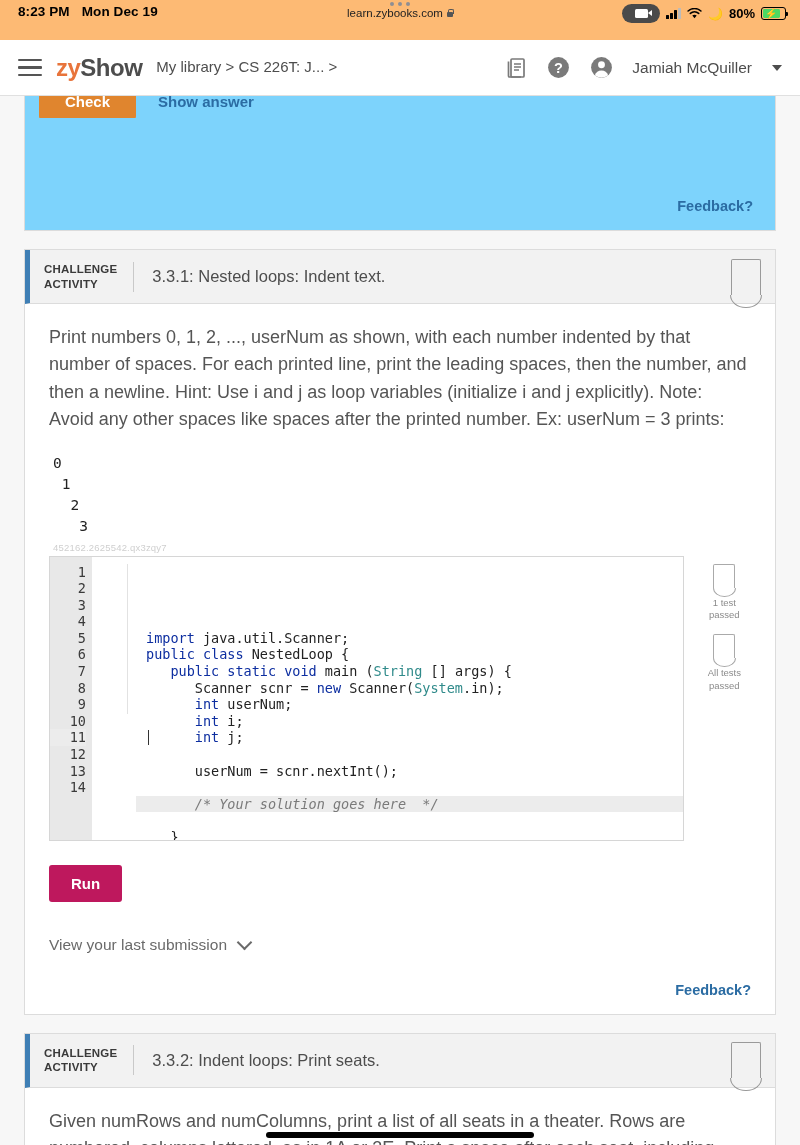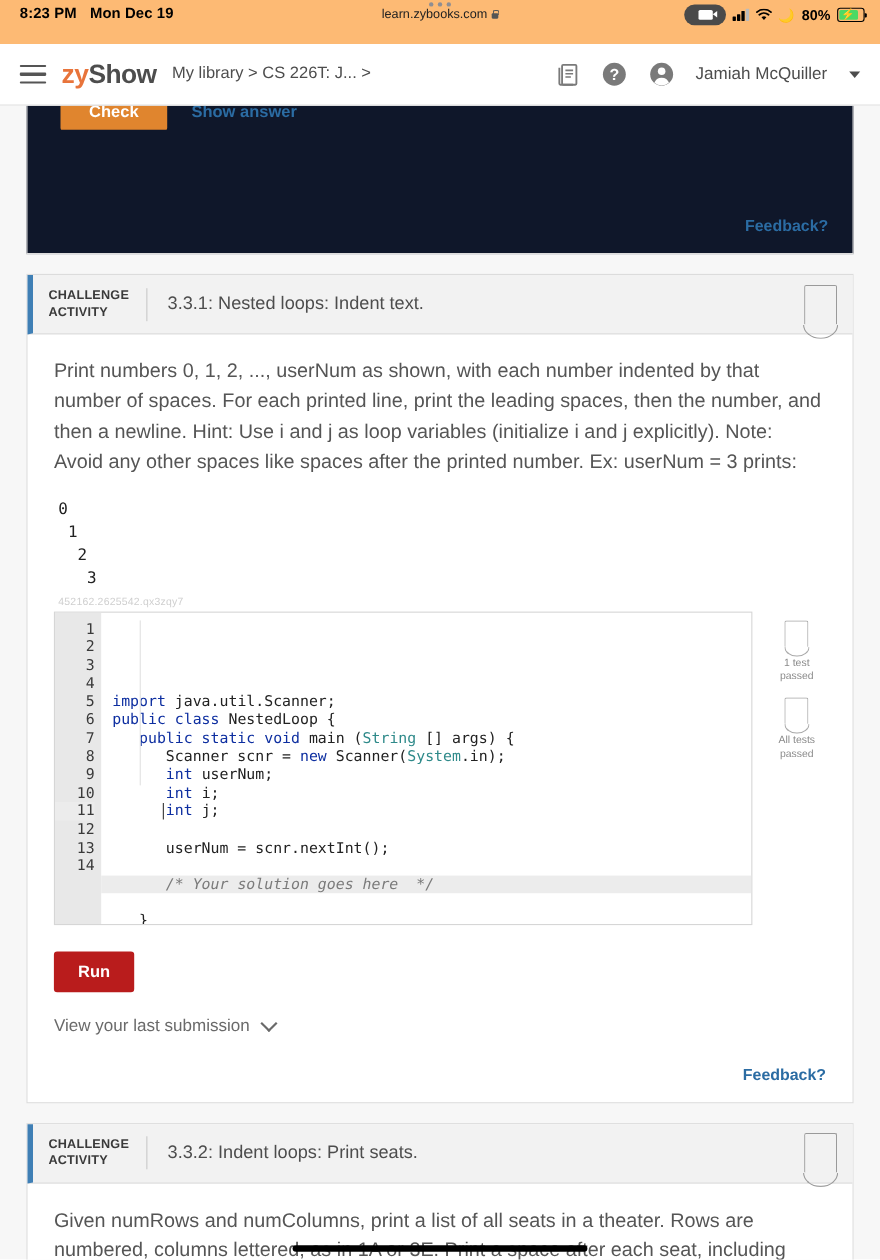--- a/index.html
+++ b/index.html
@@ -97,21 +97,21 @@
   .username { font-size: 15.5px; color: #4d4d4d; white-space: nowrap; }
   .caret-d {
     width: 0; height: 0; border-left: 5px solid transparent; border-right: 5px solid transparent;
     border-top: 6px solid #4d4d4d; margin-left: 2px;
   }
 
   
   .page { position: absolute; top: 96px; left: 0; right: 0; bottom: 0; background: #f7f7f7; }
 
   .card {
-    background: #0f172a; border: 1px solid #dcdcdc; margin: 0 24px; padding-left: 16px;
+    background: #7dd3fc; border: 1px solid #dcdcdc; margin: 0 24px;
   }
   .card-top-cut { border-top: none; }
 
   .cut-row {
     display: flex; align-items: center; gap: 22px; padding: 0 14px;
     height: 22px; overflow: hidden;
   }
   .btn-check {
     background: #e0852e; color: #fff; font-size: 15px; font-weight: 700;
     border: none; padding: 9px 26px; border-radius: 3px; cursor: pointer;
@@ -173,21 +173,21 @@
     background: #e8e8e8; width: 42px; flex: 0 0 42px;
     font-family: "DejaVu Sans Mono", monospace; font-size: 13.5px;
     color: #3a3a3a; text-align: right; padding: 7px 6px 0 0; line-height: 16.6px;
   }
   .gutter div.hl { background: #ececec; }
   .code {
     flex: 1; position: relative;
     font-family: "DejaVu Sans Mono", monospace; font-size: 13.5px;
     line-height: 16.6px; padding: 7px 0 0 0; color: #222; white-space: pre;
   }
-  .code .ln { padding-left: 10px; }
+  .code .ln { padding-left: 10px; margin-left: 44px; }
   .code .ln.hl { background: #ececec; }
   .kw { color: #0d2ea0; }
   .cls { color: #2f8a8a; }
   .cmt { color: #7a7a7a; font-style: italic; }
   .indent-guide {
     position: absolute; left: 35px; top: 7px; width: 1px; height: 150px;
     background: #e2e2e2;
   }
   .caret-line {
     position: absolute; left: 56px; top: 173px; width: 1px; height: 15px; background: #333;
@@ -203,23 +203,23 @@
     border-radius: 2px 2px 0 0; position: relative; margin-bottom: 9px;
   }
   .badge-shield::after {
     content: ""; position: absolute; left: -1.3px; right: -1.3px; top: 100%;
     height: 8px; border: 1.3px solid #aaa; border-top: none;
     border-radius: 0 0 50% 50%/0 0 100% 100%;
   }
   .badge-label { font-size: 9.5px; color: #8b8b8b; text-align: center; line-height: 1.35; }
 
   .btn-run {
-    background: #b91c1c; color: #fff; font-size: 15px; font-weight: 700;
+    background: #be185d; color: #fff; font-size: 15px; font-weight: 700;
     border: none; padding: 10px 22px; border-radius: 3px; cursor: pointer;
-    margin: 24px 0 0;
+    margin: 24px 0 12px;
   }
   .submission-row {
     display: flex; align-items: center; gap: 12px; margin: 22px 0 0; cursor: pointer;
   }
   .submission-row span { font-size: 15.5px; color: #6a6a6a; }
   .chev {
     width: 11px; height: 11px; border-right: 2.2px solid #6a6a6a; border-bottom: 2.2px solid #6a6a6a;
     transform: rotate(45deg); margin-top: -5px;
   }
 

